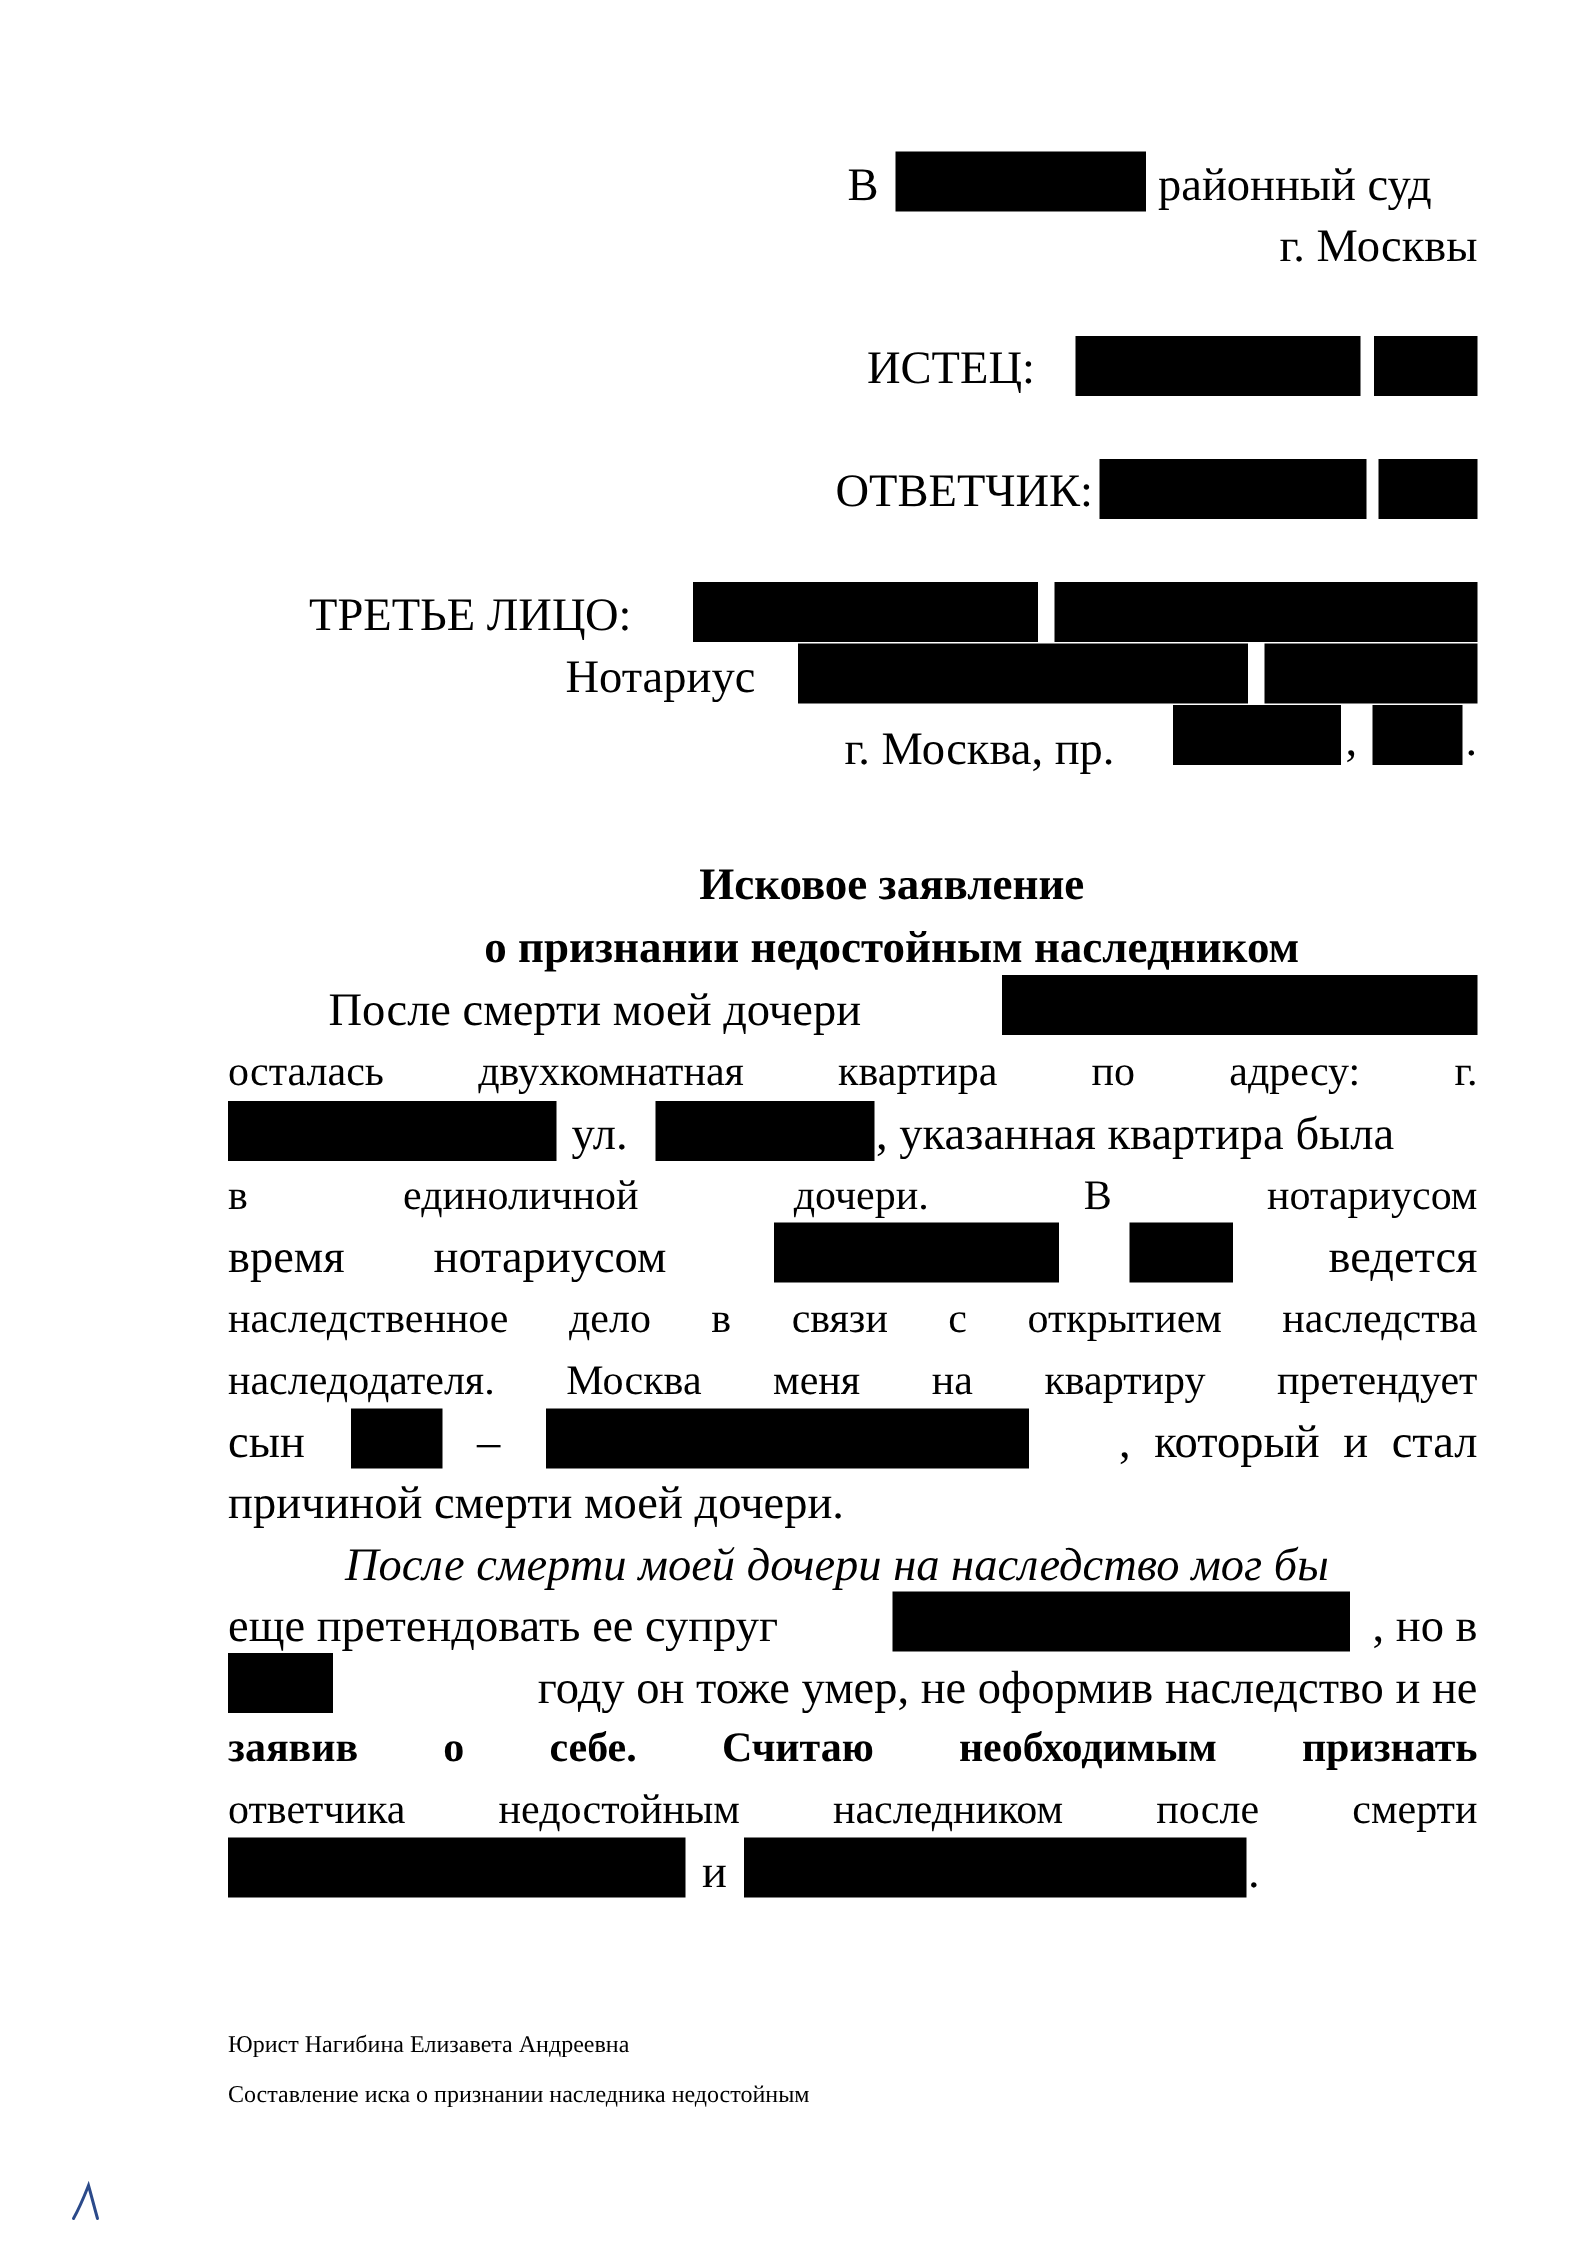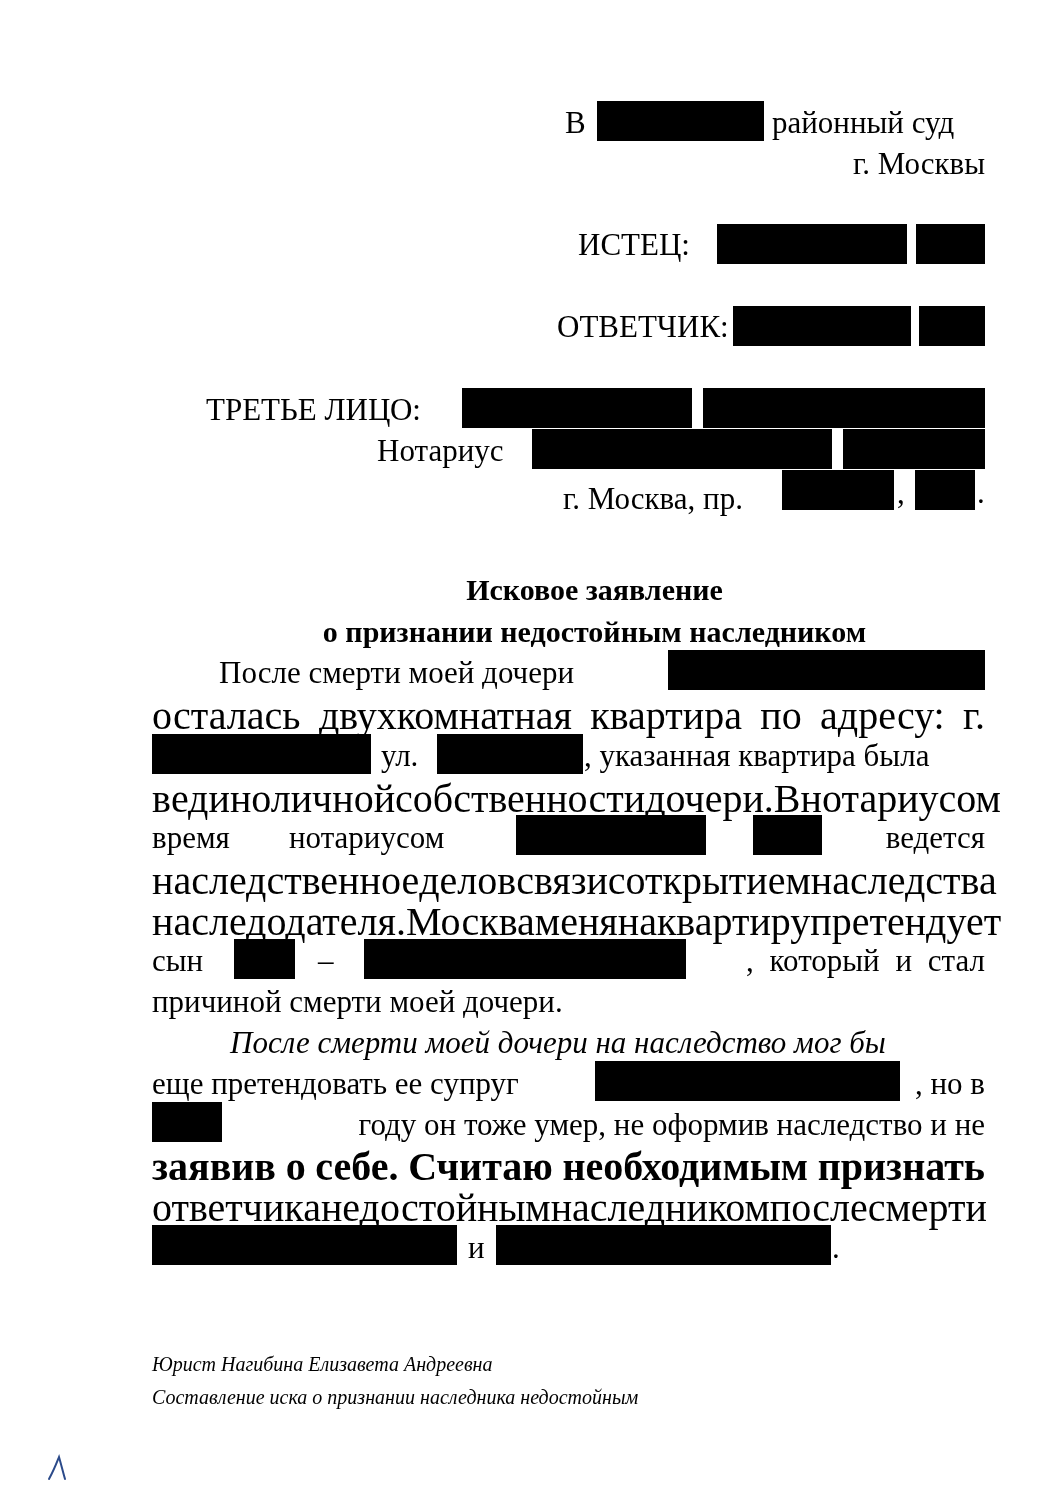--- a/index.html
+++ b/index.html
@@ -2,22 +2,22 @@
 <html><head>
 <meta charset="utf-8">
 <style>
   html, body { margin:0; padding:0; background:#ffffff; }
   body { width:1061px; height:1500px; position:relative; overflow:hidden;
          font-family:"Liberation Serif", "DejaVu Serif", serif; color:#000; }
   .abs { position:absolute; white-space:nowrap; }
   .t { font-size:31px; line-height:38px; }
   .r { position:absolute; background:#000; }
   .title { font-weight:bold; font-size:30px; line-height:40px; text-align:center; position:absolute; width:1061px; left:0; }
-  .foot { font-size:20px; line-height:32px;font-style:italic; }
-  .justline { position:absolute; left:152px; width:833px; height:40px; display:flex; justify-content:space-between; align-items:center; font-size:40px; }
+  .foot { font-size:16px; line-height:32px; }
+  .justline { position:absolute; left:152px; width:833px; height:40px; display:flex; justify-content:space-between; align-items:center; font-size:28px; }
   .justline span { display:block; }
   .mark { position:absolute; left:46px; top:1452px; width:24px; height:30px; }
 </style>
 </head>
 <body>
 
 <div class="abs t" style="left:565px; top:104px;">В</div>
 <div class="r" style="left:597px; top:101px; width:167px; height:40px;"></div>
 <div class="abs t" style="left:772px; top:104px;">районный суд</div>
 <div class="abs t" style="right:76px; top:145px;">г. Москвы</div>
@@ -60,21 +60,20 @@
 </div>
 
 <div class="r" style="left:152px; top:734px; width:219px; height:40px;"></div>
 <div class="abs t" style="left:381px; top:737px;">ул.</div>
 <div class="r" style="left:437px; top:734px; width:146px; height:40px;"></div>
 <div class="abs t" style="left:584px; top:737px;">, указанная квартира была</div>
 
 <div class="justline" style="top:778px;">
   <span>в</span>
   <span>единоличной</span>
-  <span>собственности</span>
   <span>дочери.</span>
   <span>В</span>
   <span>нотариусом</span>
 </div>
 
 <div class="abs t" style="left:152px; top:819px;">время</div>
 <div class="abs t" style="left:289px; top:819px;">нотариусом</div>
 <div class="r" style="left:516px; top:815px; width:190px; height:40px;"></div>
 <div class="r" style="left:753px; top:815px; width:69px; height:40px;"></div>
 <div class="abs t" style="right:76px; top:819px;">ведется</div>

